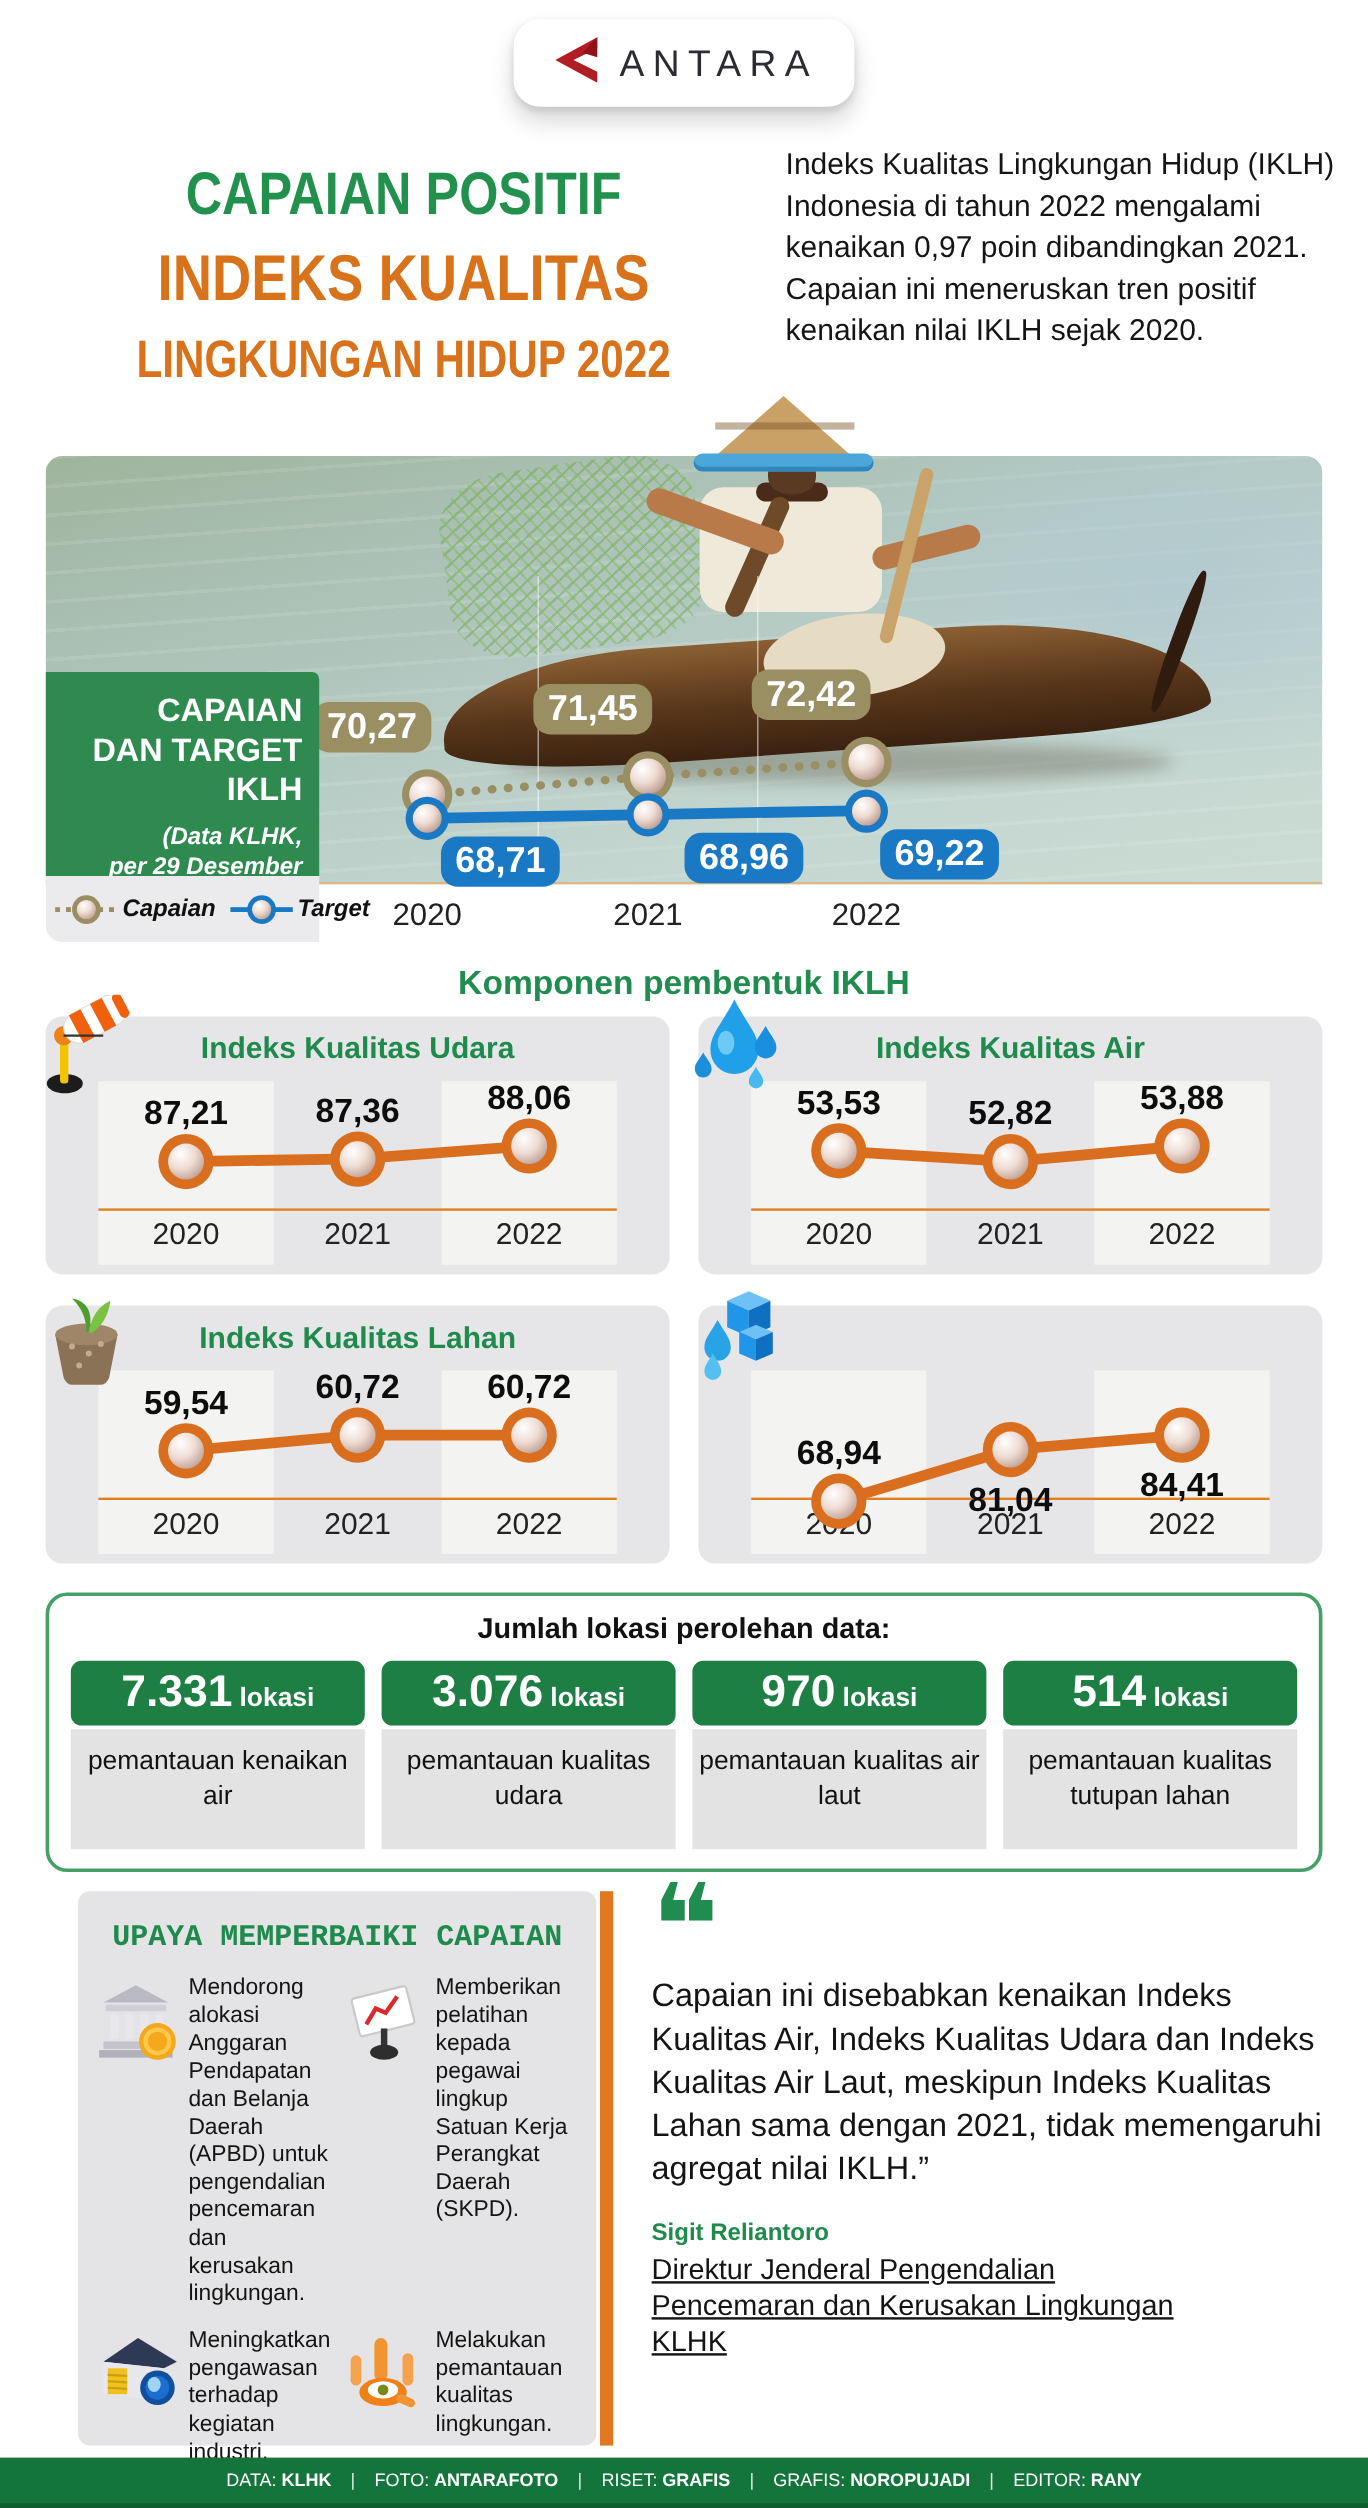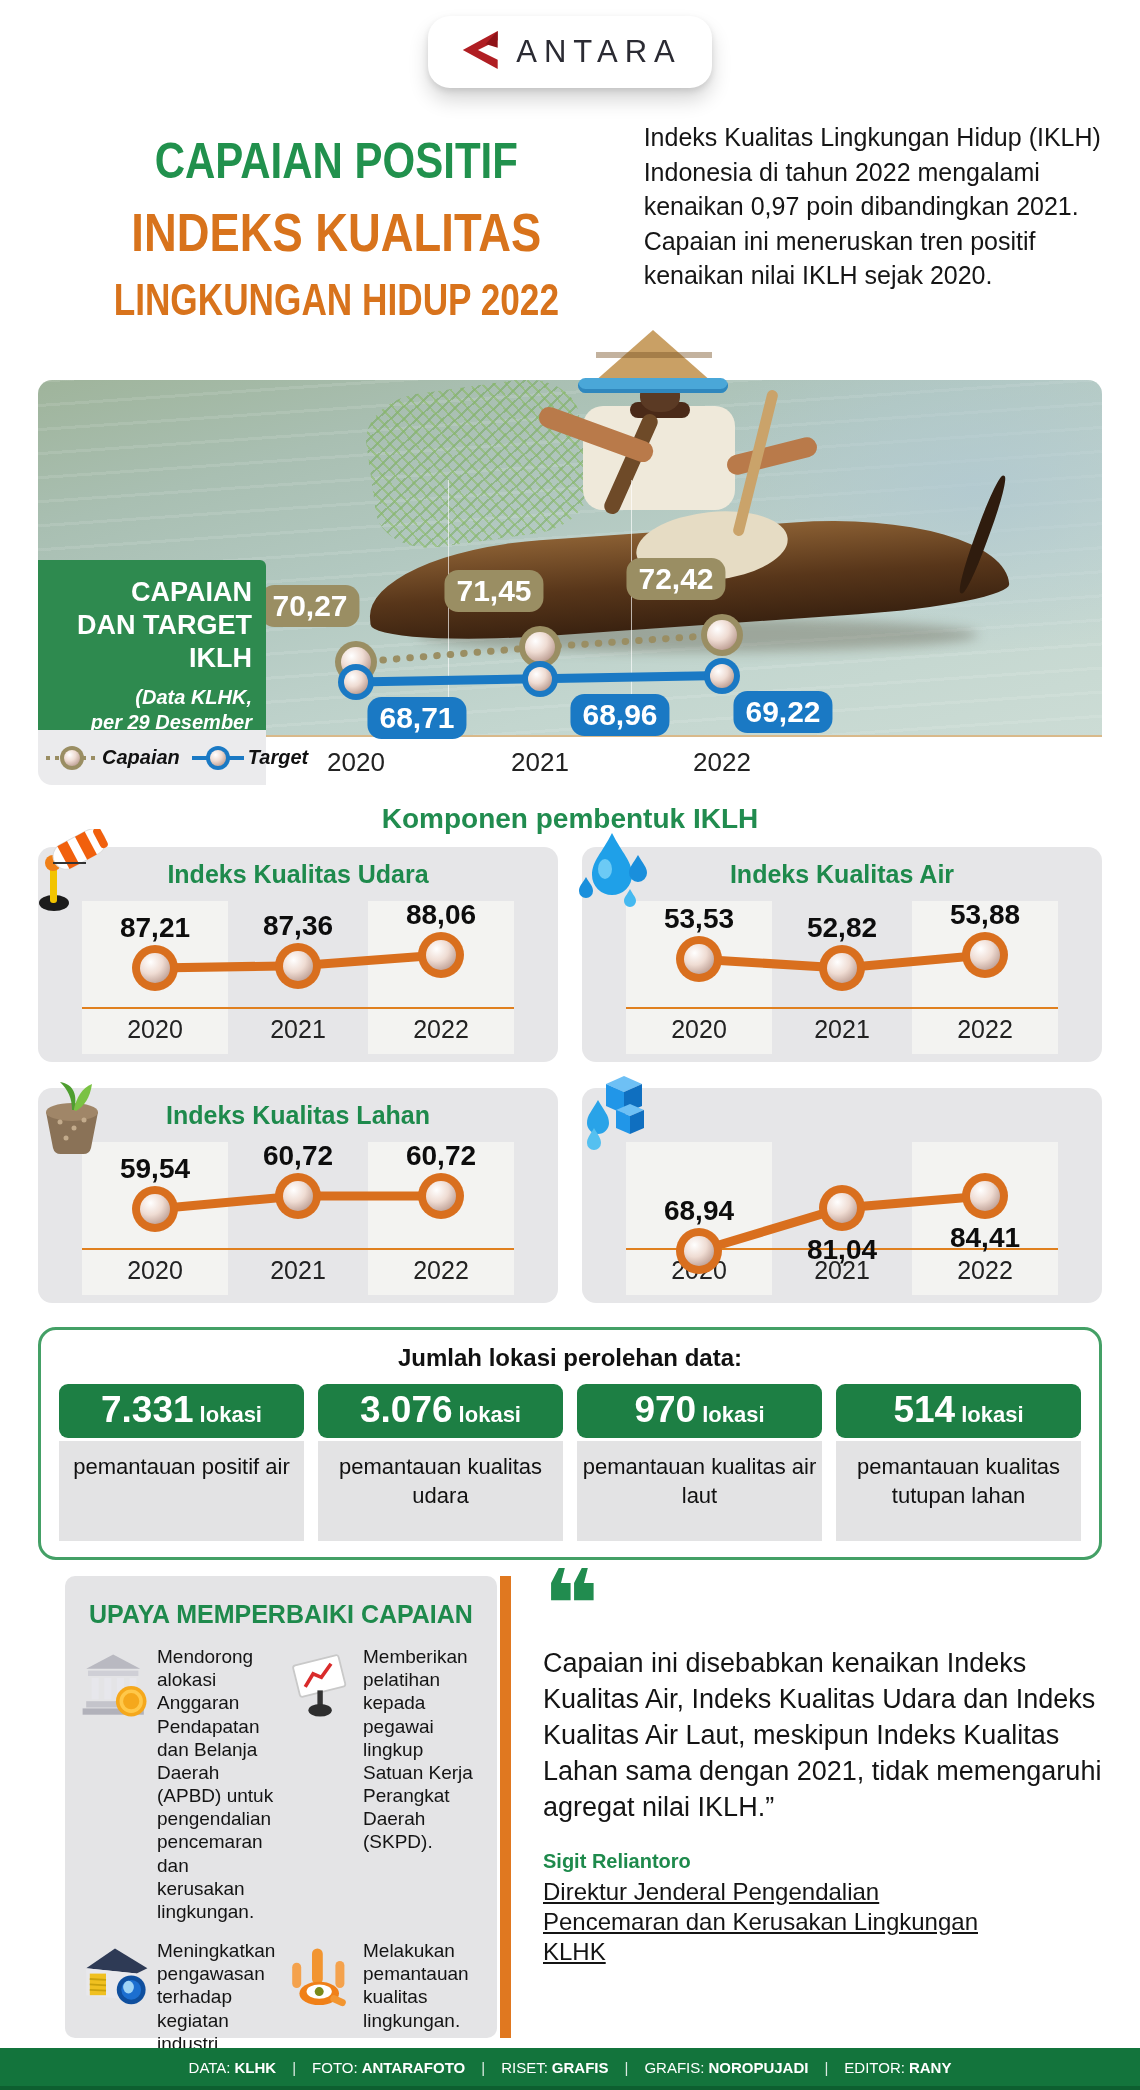--- a/index.html
+++ b/index.html
@@ -6,21 +6,21 @@
   .page{position:relative;width:1140px;height:2090px;margin:0 auto;background:#fff;
         font-family:"Liberation Sans",sans-serif;overflow:hidden;color:#111;}
 
   
   .logo-wrap{display:flex;justify-content:center;align-items:flex-start;height:104px;padding-top:16px;box-sizing:border-box;}
   .logo{background:#fff;border-radius:22px;box-shadow:0 12px 20px rgba(0,0,0,.16),0 3px 6px rgba(0,0,0,.10);
         padding:12px 30px;display:flex;align-items:center;gap:12px;}
   .logo-text{font-size:31px;font-weight:500;letter-spacing:7px;color:#2b2b33;}
 
   
-  .title-row{display:flex;padding:6px 26px 0 58px;gap:29px;height:276px;box-sizing:border-box;}
+  .title-row{display:flex;padding:6px 26px 0 58px;gap:40px;height:276px;box-sizing:border-box;}
   .headline{flex:0 0 478px;text-align:center;padding-top:16px;}
   .headline .l{display:block;font-weight:bold;white-space:nowrap;transform-origin:center;}
   .l1{color:#21914d;font-size:50px;line-height:1.42;transform:scaleX(.84);}
   .l2{color:#d8731c;font-size:54px;line-height:1.32;transform:scaleX(.84);}
   .l3{color:#d8731c;font-size:44px;line-height:1.45;transform:scaleX(.80);}
   .intro{flex:1;font-size:25px;line-height:1.38;color:#151515;padding-top:10px;max-width:486px;}
 
   
   .hat{position:absolute;left:594px;top:330px;width:0;height:0;z-index:6;
        border-left:59px solid transparent;border-right:59px solid transparent;border-bottom:52px solid #c9a065;}
@@ -111,21 +111,21 @@
   .loc-grid{display:grid;grid-template-columns:repeat(4,1fr);gap:14px;border-radius:17px;}
   .loc-bar{background:#1d7f44;border-radius:9px;color:#fff;text-align:center;padding:5px 0 7px 0;}
   .loc-num{font-size:37px;font-weight:bold;}
   .loc-unit{font-size:22px;font-weight:bold;margin-left:6px;}
   .loc-body{background:#e3e3e4;margin-top:3px;height:100px;display:flex;justify-content:center;
             text-align:center;font-size:22px;line-height:1.3;padding:12px 4px 0 4px;box-sizing:border-box;}
 
   
   .bottom{display:flex;margin:16px 38px 0 65px;height:462px;}
   .efforts{width:432px;background:#e4e4e6;border-radius:10px;padding:24px 14px 12px 14px;box-sizing:border-box;}
-  .eff-title{color:#1e8a4c;font-weight:bold;font-size:25px;text-align:center;margin-bottom:16px;}
+  .eff-title{color:#1e8a4c;font-weight:bold;font-size:25px;text-align:center;margin-bottom:16px;font-family:Liberation Mono, monospace;}
   .eff-grid{display:grid;grid-template-columns:1fr 1fr;column-gap:8px;row-gap:16px;}
   .eff-item{display:flex;gap:6px;align-items:flex-start;}
   .eff-icon{flex:0 0 72px;height:72px;margin-top:4px;}
   .eff-text{font-size:19px;line-height:1.22;color:#141414;}
   .divider{width:11px;background:#e07820;margin-left:3px;}
   .quote{flex:1;padding:0 0 0 32px;}
   .qmark{color:#218c4f;font-size:96px;line-height:.62;font-weight:bold;font-family:"DejaVu Sans",sans-serif;height:58px;}
   .qtext{font-size:27px;line-height:1.33;color:#141414;margin-top:12px;max-width:570px;}
   .qauthor{color:#1e8a4c;font-weight:bold;font-size:20px;margin-top:24px;}
   .qrole{font-size:24px;line-height:1.27;margin-top:4px;max-width:470px;color:#141414;text-decoration:underline;}
@@ -352,21 +352,21 @@
         <div class="cval" style="left: 77.5%; top: 150px;">84,41</div>
         <div class="cyr" style="left: 63.5%;">2022</div>
       </div>
     </div>
 
   <div class="locbox">
     <div class="loc-header">Jumlah lokasi perolehan data:</div>
     <div class="loc-grid" id="loc-grid">
         <div>
           <div class="loc-bar"><span class="loc-num">7.331</span><span class="loc-unit">lokasi</span></div>
-          <div class="loc-body">pemantauan positif air</div>
+          <div class="loc-body">pemantauan kenaikan air</div>
         </div>
         <div>
           <div class="loc-bar"><span class="loc-num">3.076</span><span class="loc-unit">lokasi</span></div>
           <div class="loc-body">pemantauan kualitas udara</div>
         </div>
         <div>
           <div class="loc-bar"><span class="loc-num">970</span><span class="loc-unit">lokasi</span></div>
           <div class="loc-body">pemantauan kualitas air laut</div>
         </div>
         <div>

